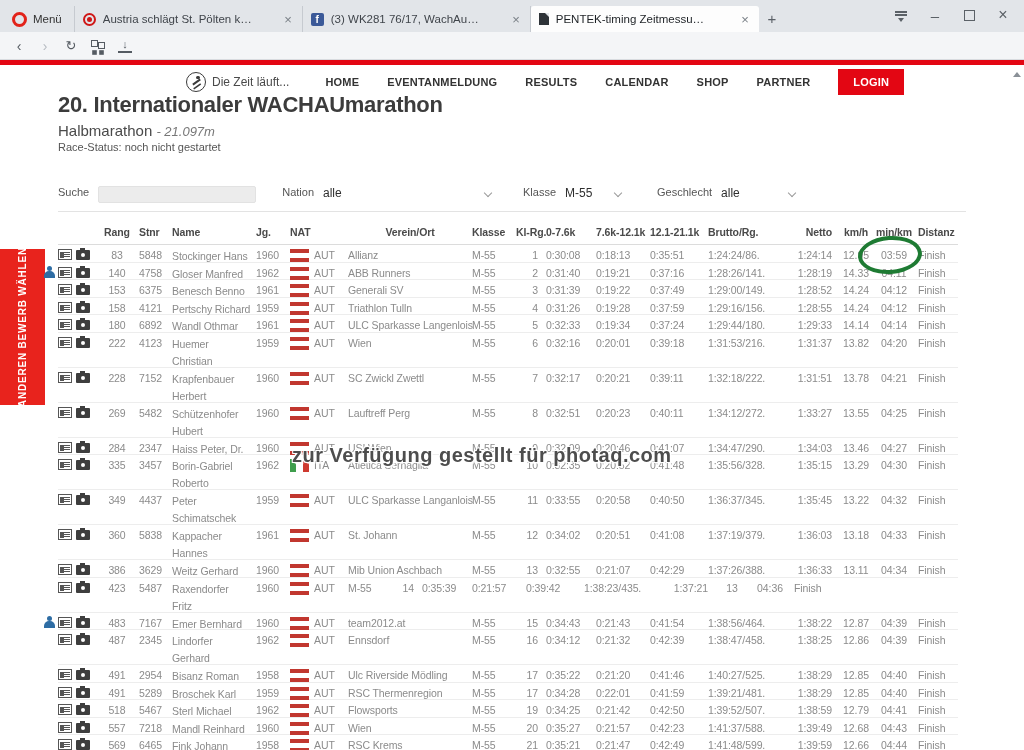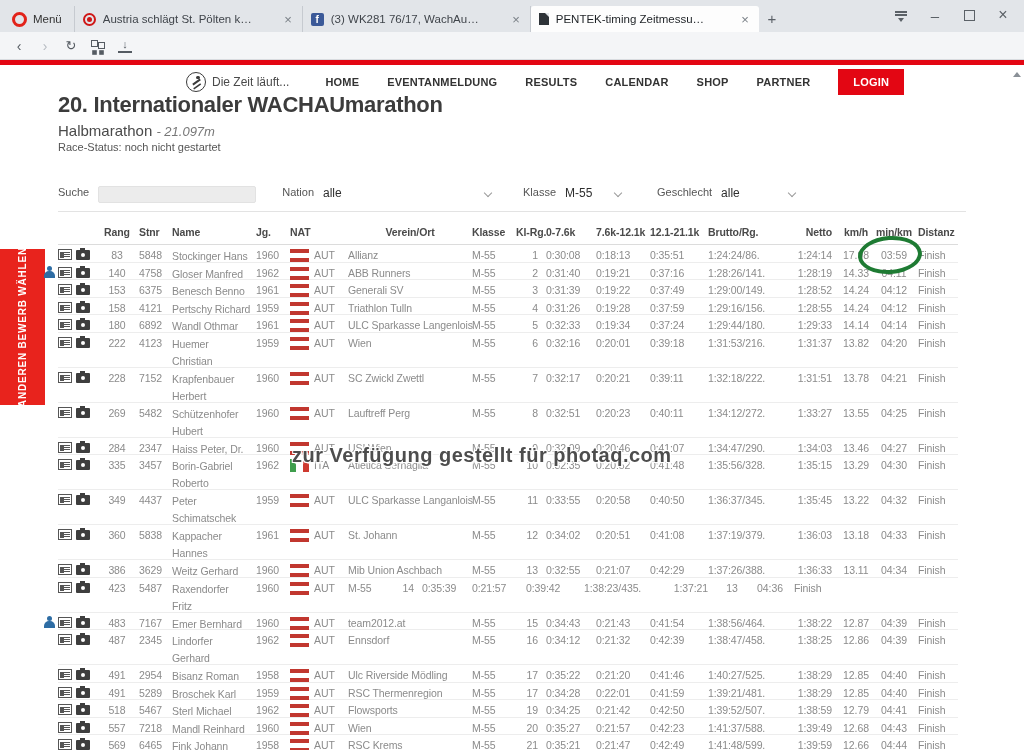--- a/index.html
+++ b/index.html
@@ -265,21 +265,21 @@
       <span>AUT</span>
     </div>
     <div class="td c-verein">Allianz</div>
     <div class="td c-klasse">M-55</div>
     <div class="td c-klrg">1</div>
     <div class="td c-s1">0:30:08</div>
     <div class="td c-s2">0:18:13</div>
     <div class="td c-s3">0:35:51</div>
     <div class="td c-brutto">1:24:24/86.</div>
     <div class="td c-netto">1:24:14</div>
-    <div class="td c-kmh">17.98</div>
+    <div class="td c-kmh">12.95</div>
     <div class="td c-minkm">03:59</div>
     <div class="td c-dist">Finish</div>
   </div>
       <div class="tr row-single">
     <div class="td c-icons">
       <span class="person-icon"></span>
       <span class="card-icon"></span>
       <span class="camera-icon"></span>
     </div>
     <div class="td c-rang">140</div>

